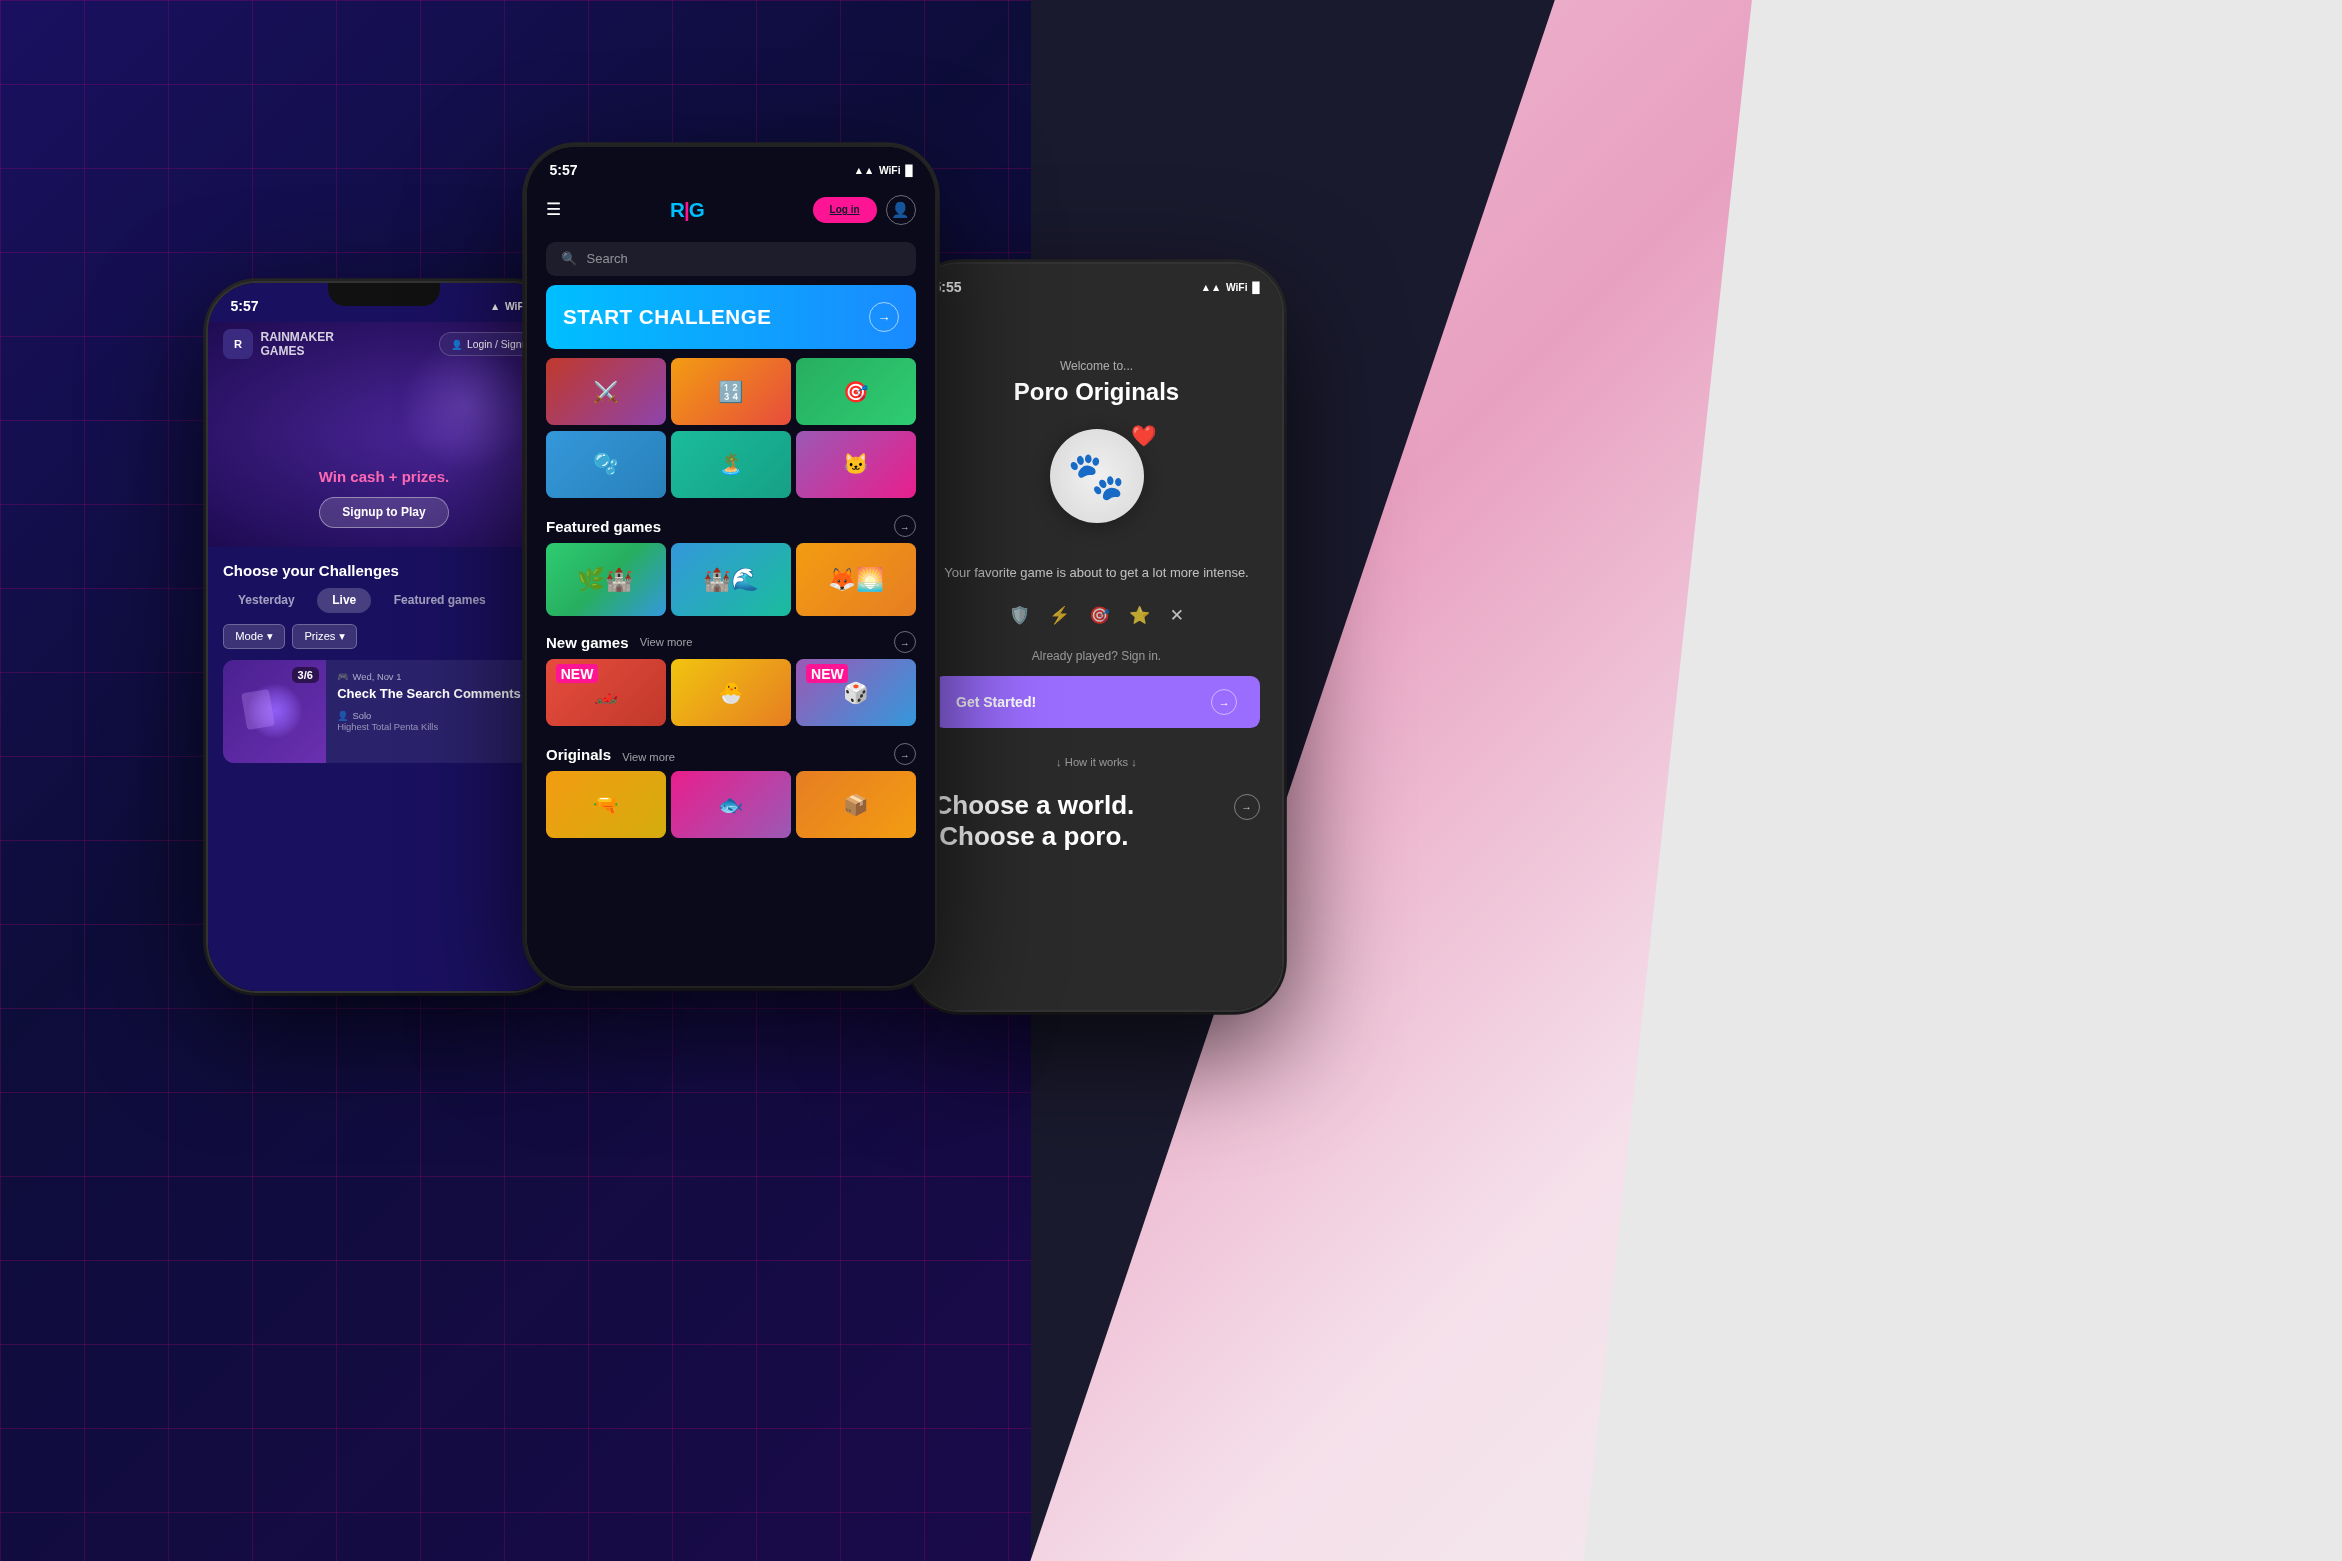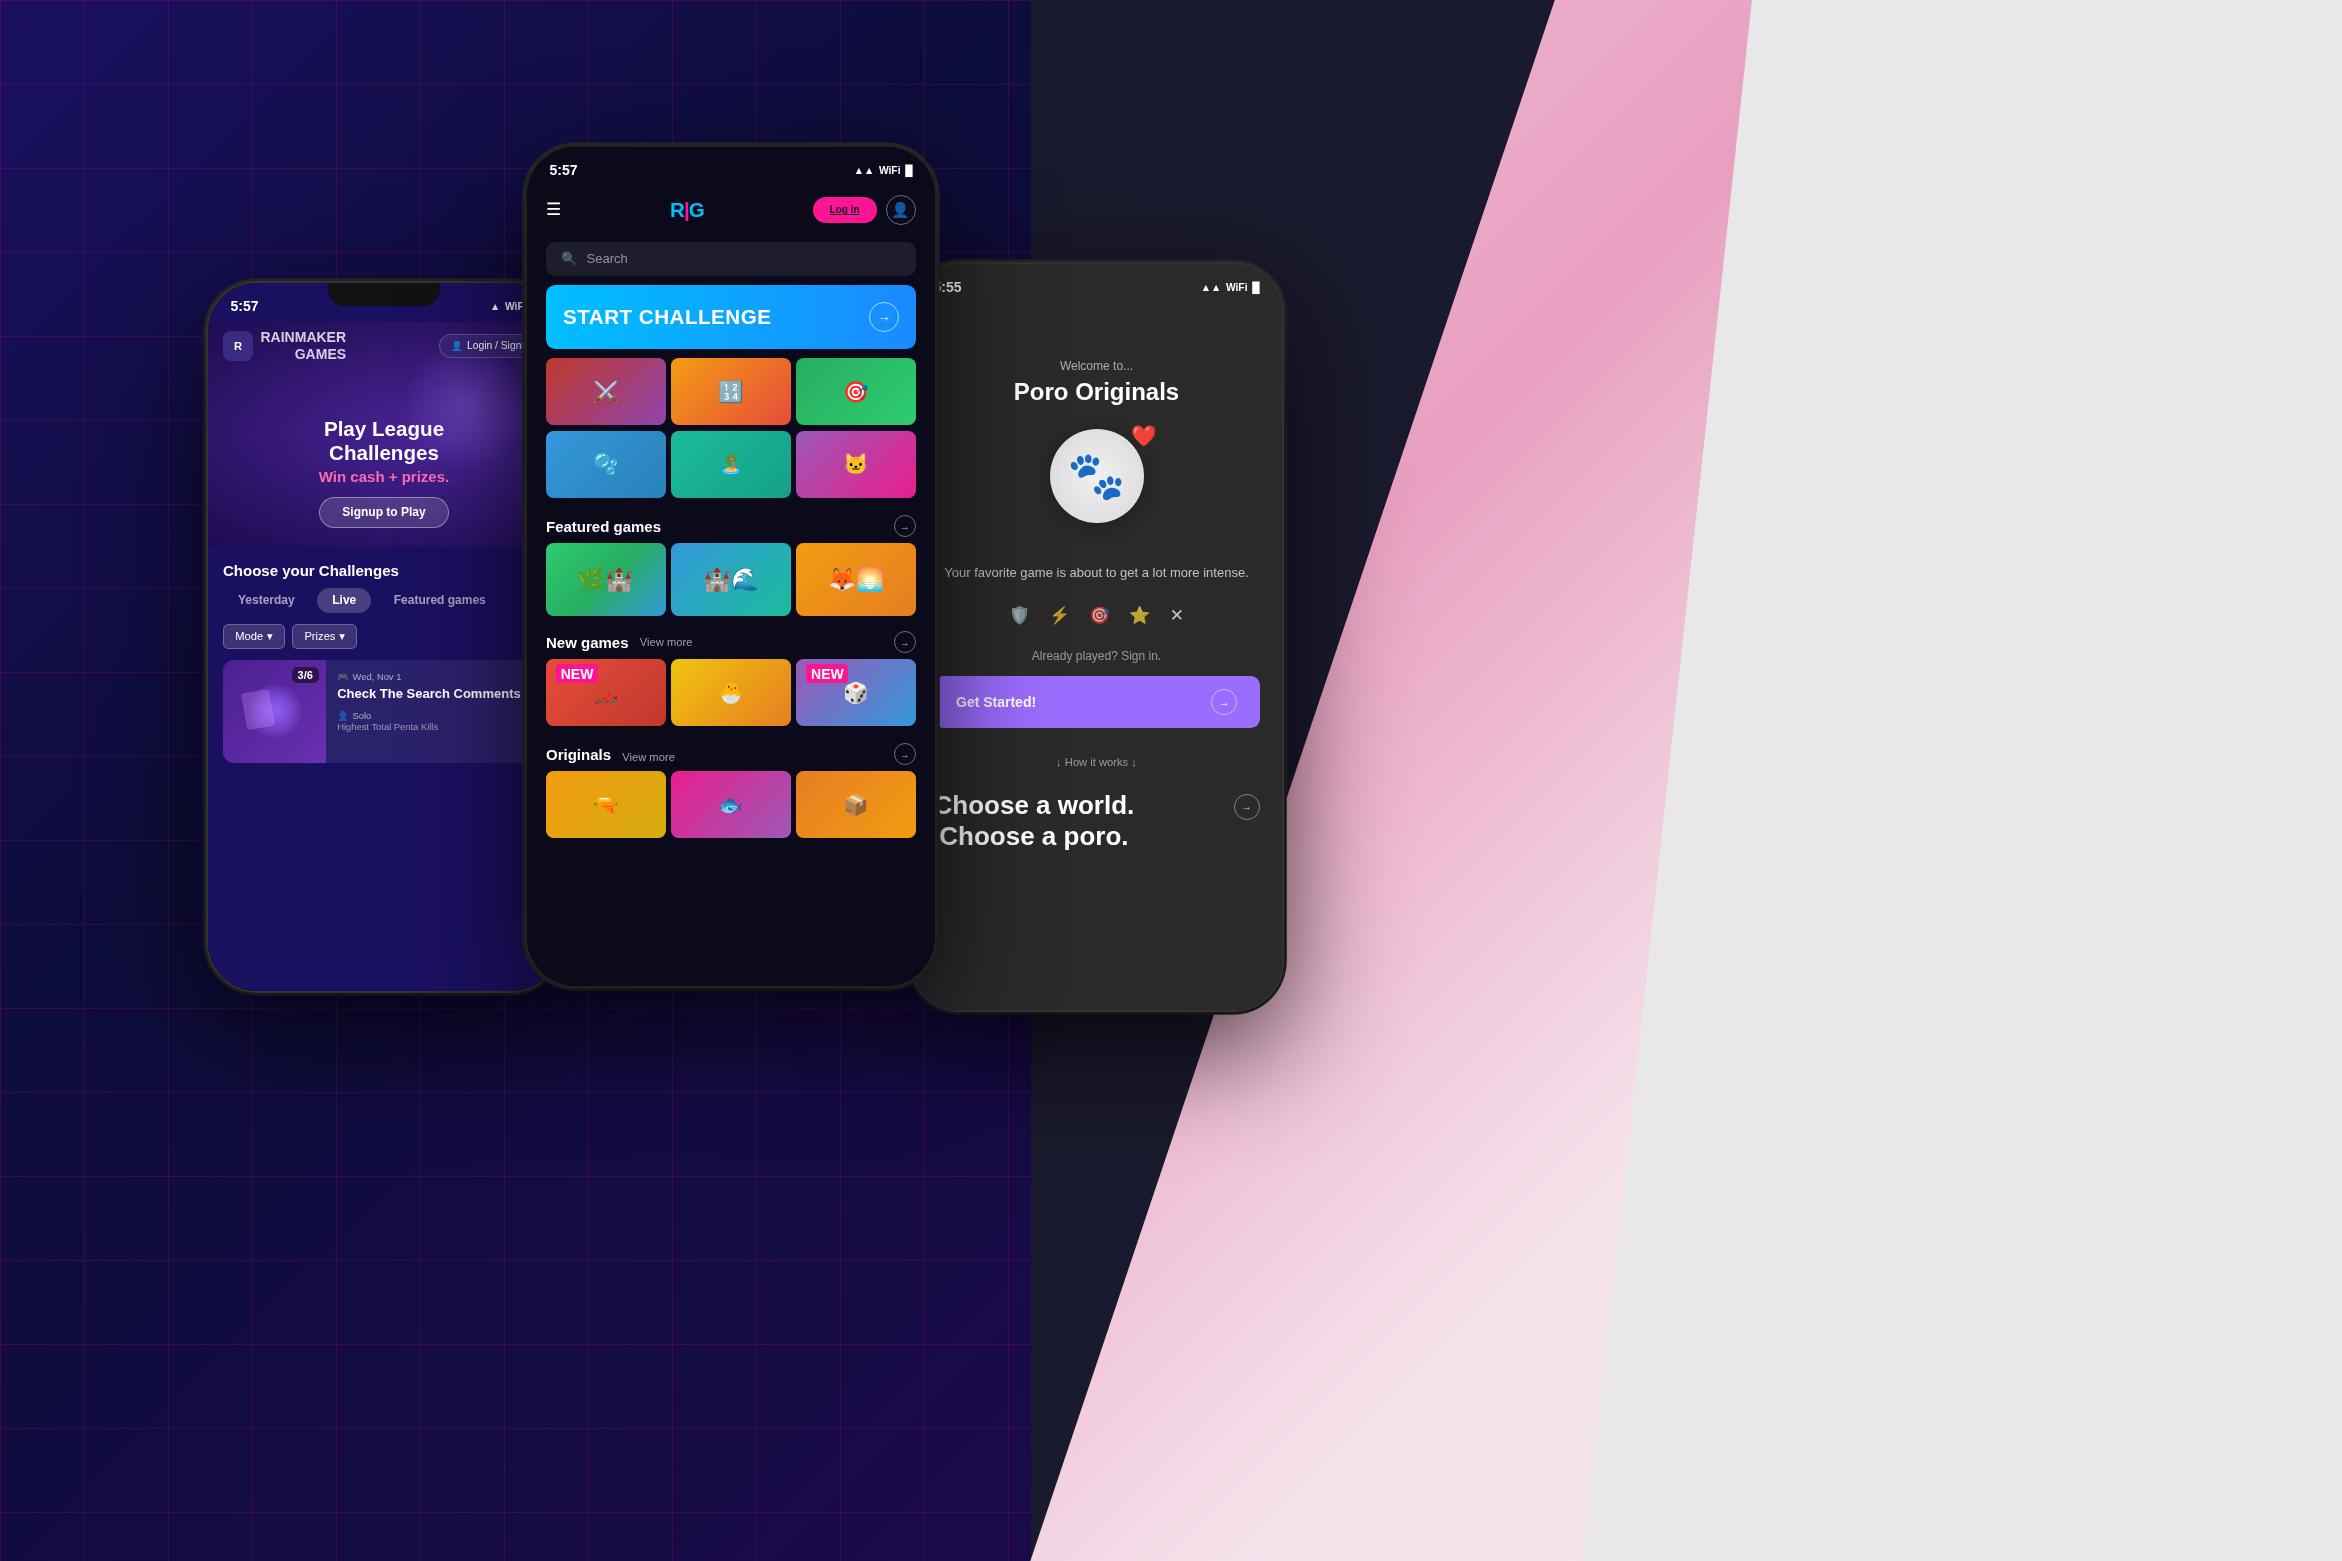--- a/index.html
+++ b/index.html
@@ -699,30 +699,29 @@
         <span>■</span>
       </div>
     </div>
 
     <div class="left-hero">
       <div class="left-hero-art"></div>
 
       <div class="left-header">
         <div class="left-logo">
           <div class="left-logo-icon">R</div>
-          <div class="left-logo-text" style="font-size:14px; line-height:1.2; color:rgba(255,255,255,0.8);text-align:right;">RAINMAKER<br>GAMES</div>
+          <div class="left-logo-text" style="font-size:12px; line-height:1.2; color:rgba(255,255,255,0.8);">RAINMAKER<br>GAMES</div>
         </div>
         <div class="left-login-btn">
           <span style="font-size:9.4px;">👤</span>
           <span>Login / Signup</span>
         </div>
       </div>
 
       <div class="left-hero-content">
-        <div class="left-hero-title">Play League<br>Challenges</div>
         <div class="left-hero-subtitle">Win cash + prizes.</div>
         <div class="left-signup-btn">Signup to Play</div>
       </div>
     </div>
 
     <div class="left-section-title">Choose your Challenges</div>
 
     <div class="left-tabs">
       <div class="left-tab inactive">Yesterday</div>
       <div class="left-tab active">Live</div>

